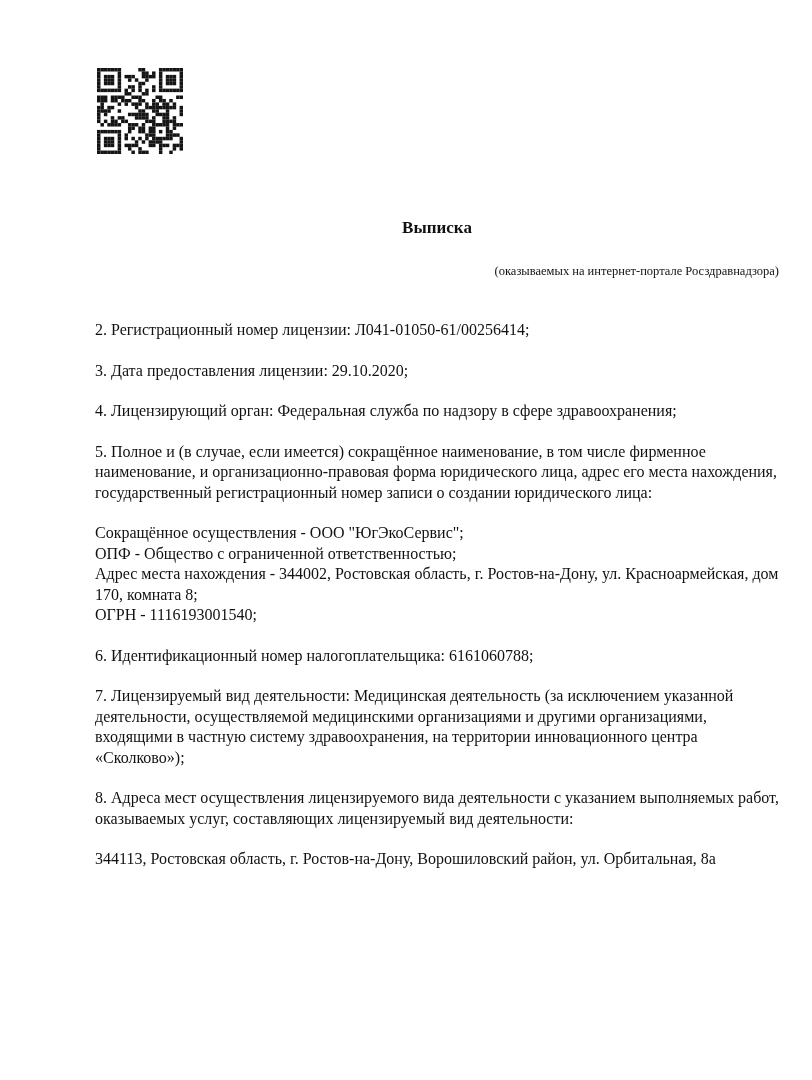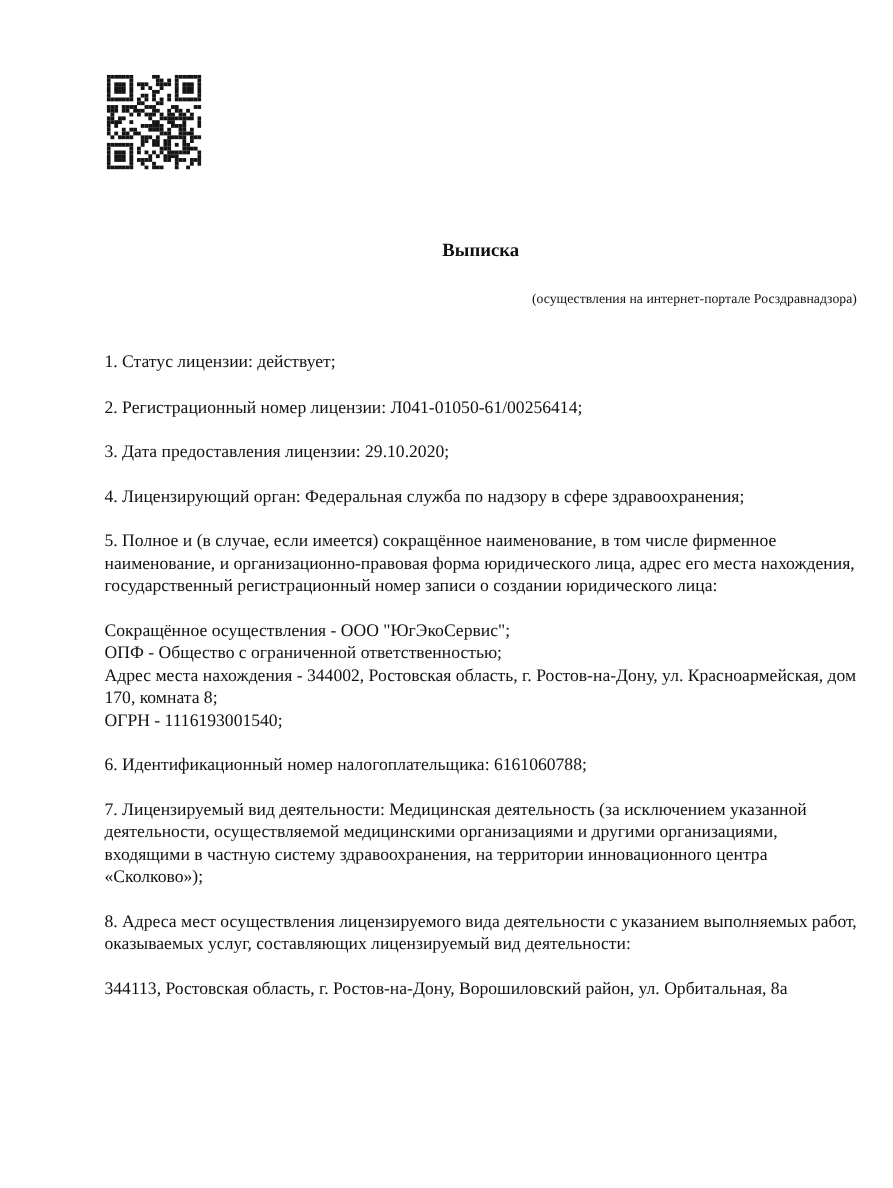--- a/index.html
+++ b/index.html
@@ -386,25 +386,24 @@
         <rect x="72.24" y="82.56" width="3.49" height="3.49"></rect>
       </g>
     </svg>
 
   <div class="content">
 
     <h1 class="title">
       <span>Выписка</span><br>
     </h1>
 
-    <div class="subtitle">(осуществления на интернет-портале Росздравнадзора)</div>
+    <div class="subtitle">(оказываемых на интернет-портале Росздравнадзора)</div>
 
     <div class="body">
 
-      <p class="item">1. Статус лицензии: действует;</p>
       <p class="item">2. Регистрационный номер лицензии: Л041-01050-61/00256414;</p>
       <p class="item">3. Дата предоставления лицензии: 29.10.2020;</p>
       <p class="item">4. Лицензирующий орган: Федеральная служба по надзору в сфере здравоохранения;</p>
       <p class="item">5. Полное и (в случае, если имеется) сокращённое наименование, в том числе фирменное наименование, и организационно-правовая форма юридического лица, адрес его места нахождения, государственный регистрационный номер записи о создании юридического лица:</p>
 
       <div class="block">
         <div>Сокращённое осуществления - ООО "ЮгЭкоСервис";</div>
         <div>ОПФ - Общество с ограниченной ответственностью;</div>
         <div>Адрес места нахождения - 344002, Ростовская область, г. Ростов-на-Дону, ул. Красноармейская, дом 170, комната 8;</div>
         <div>ОГРН - 1116193001540;</div>

